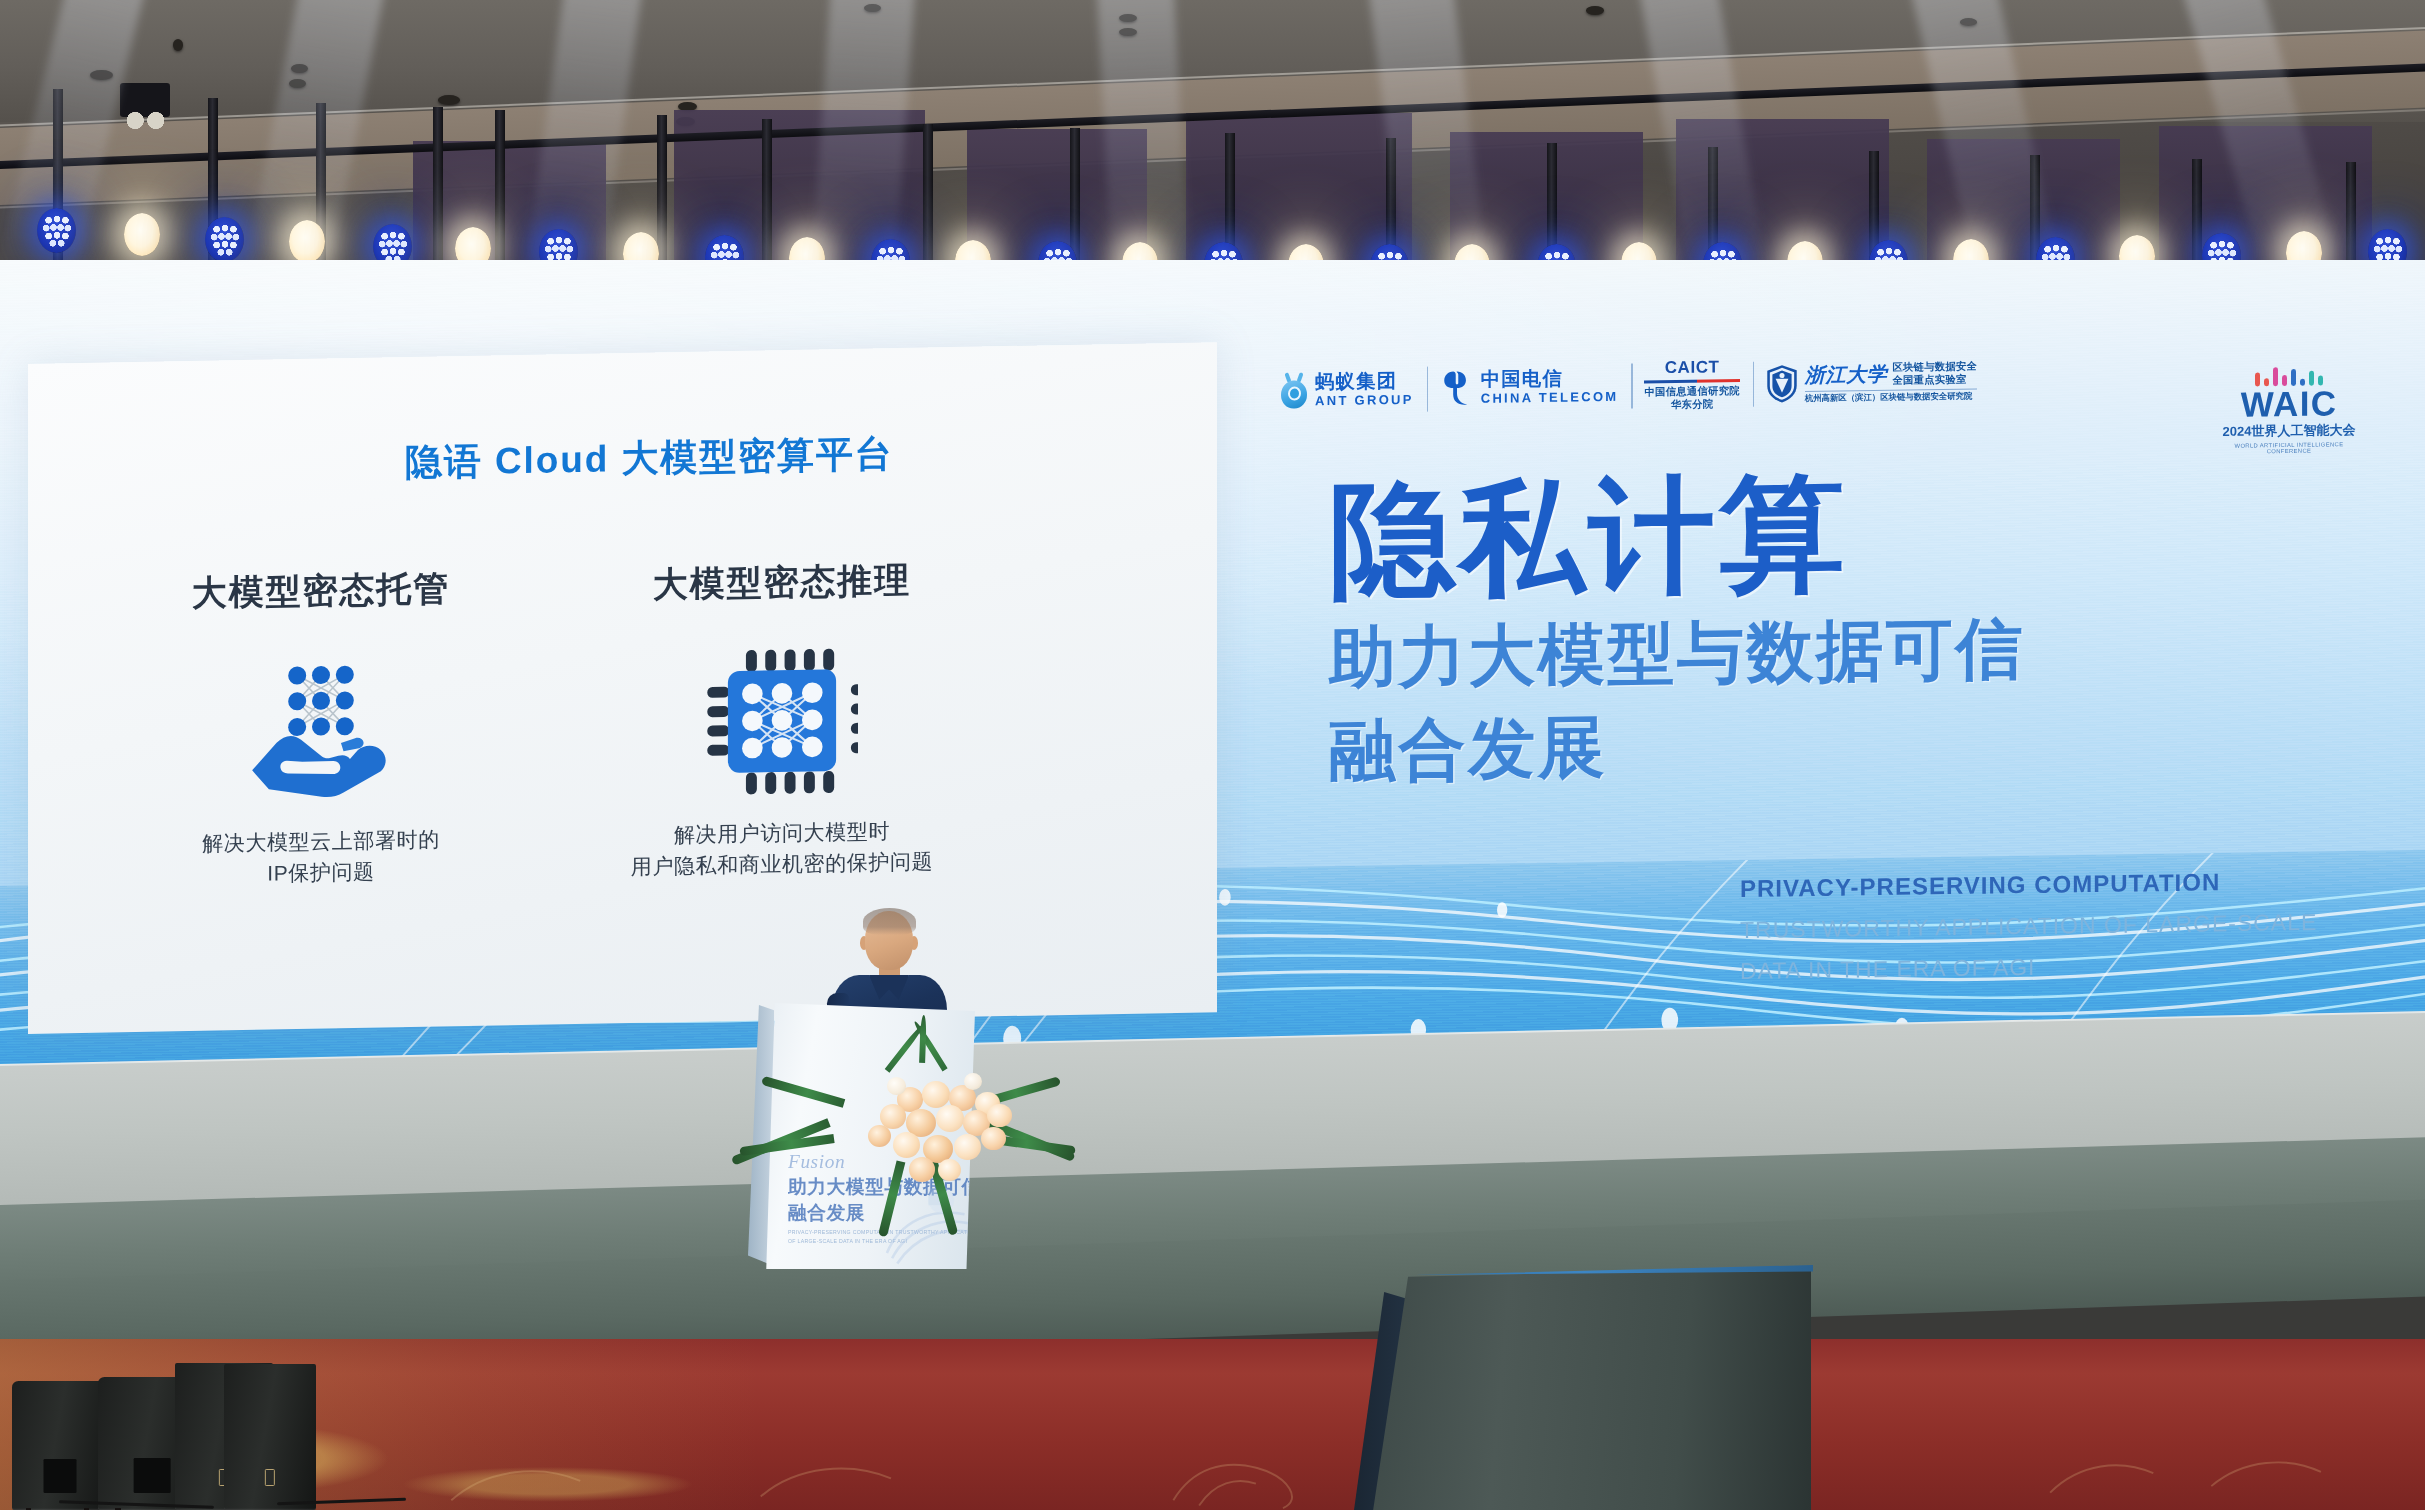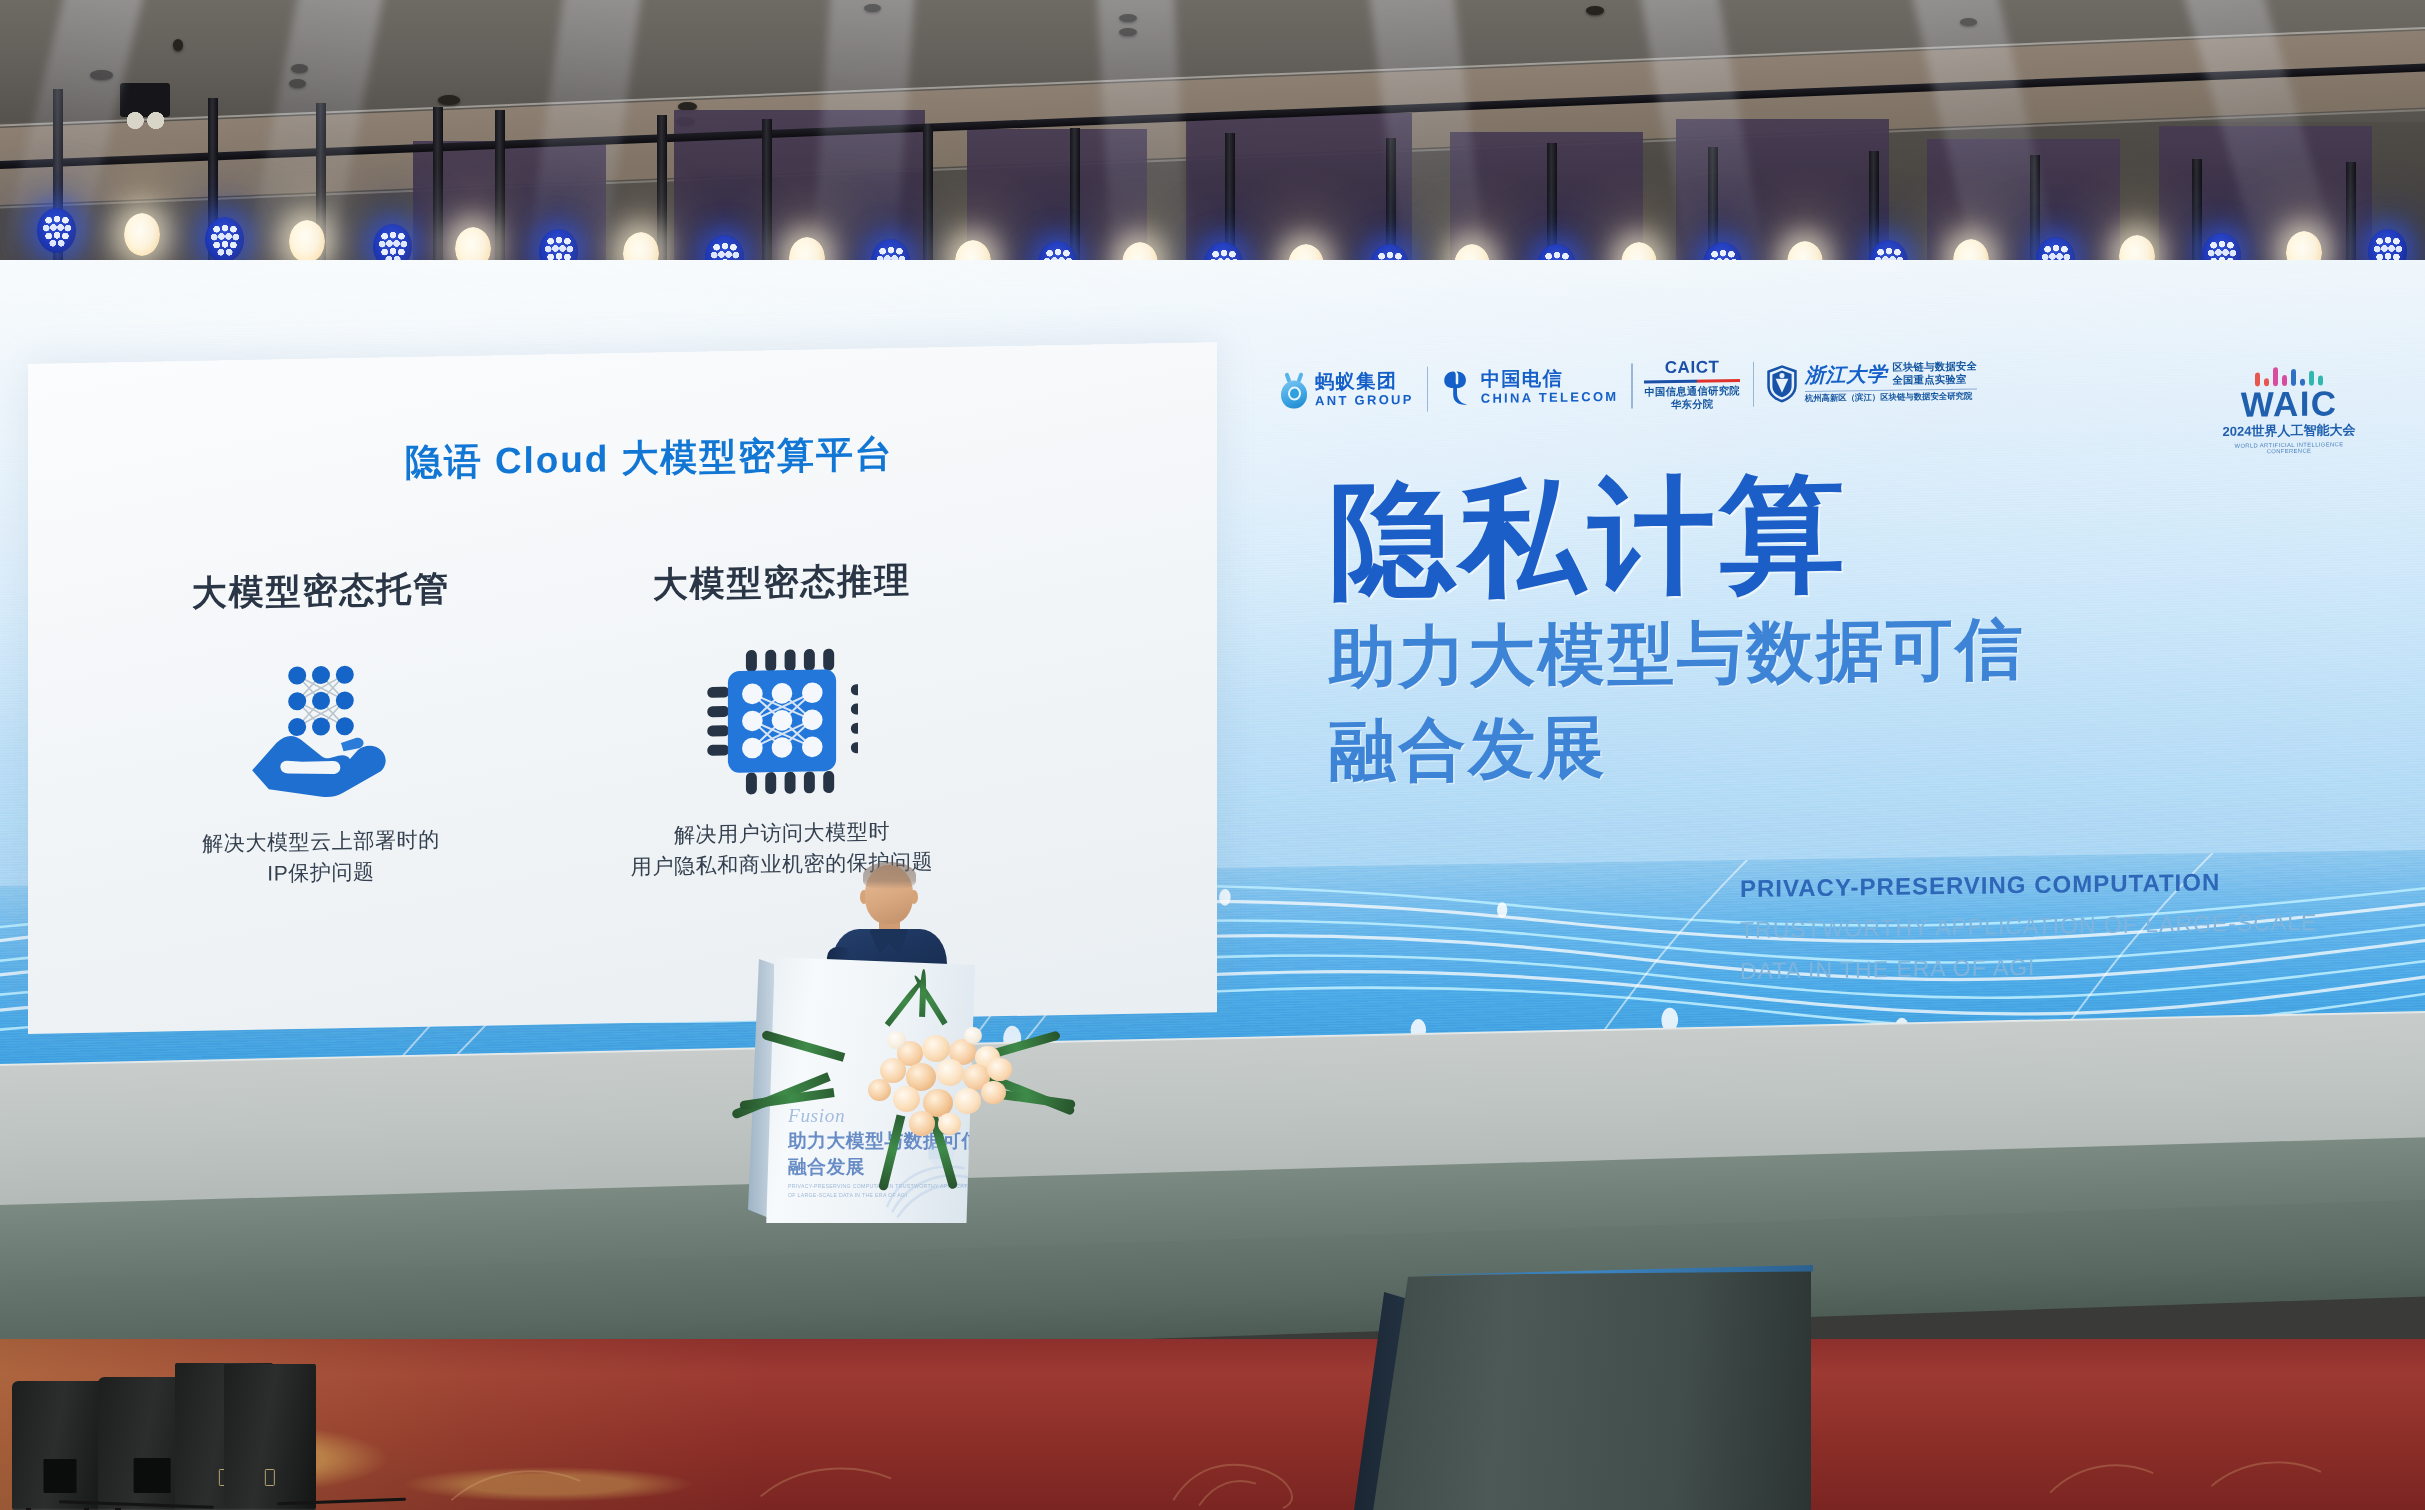--- a/index.html
+++ b/index.html
@@ -253,21 +253,21 @@
   .waic-bars{ height:22px; display:flex; align-items:flex-end; justify-content:center; gap:3.2px; }
   .waic-bars i{ display:block; width:5.8px; border-radius:3.2px; }
   .waic-word{
     font-size:35px; font-weight:bold; letter-spacing:1.3px; color:#1f5fae;
     line-height:.95; margin-top:1.3px;
   }
   .waic-cn{ font-size:13px; font-weight:bold; color:#1f5fae; letter-spacing:0px; margin-top:1.9px;}
   .waic-en{ font-size:5.8px; color:#4a7fbd; letter-spacing:0.4px; margin-top:1.3px;}
 
   
-  .podium-wrap{ position:absolute; left:748px; top:862px; width:271px; height:361px; }
+  .podium-wrap{ position:absolute; left:748px; top:908px; width:271px; height:361px; }
   .podium-body{
     position:absolute; left:14px; top:95px; width:213px; height:266px;
     background:linear-gradient(100deg,#e8eef3 0%,#f7fafc 22%,#eef3f7 58%,#d9e4ec 100%);
     clip-path:polygon(6% 0, 100% 3%, 96% 100%, 2% 100%);
     box-shadow:0 7.7px 19.3px rgba(20,40,60,.25);
   }
   .podium-side{
     position:absolute; left:0px; top:97px; width:26px; height:261px;
     background:linear-gradient(90deg,#9fb4c6 0%,#c6d4e0 100%);
     clip-path:polygon(42% 0,100% 2%,100% 100%,0 96%);

